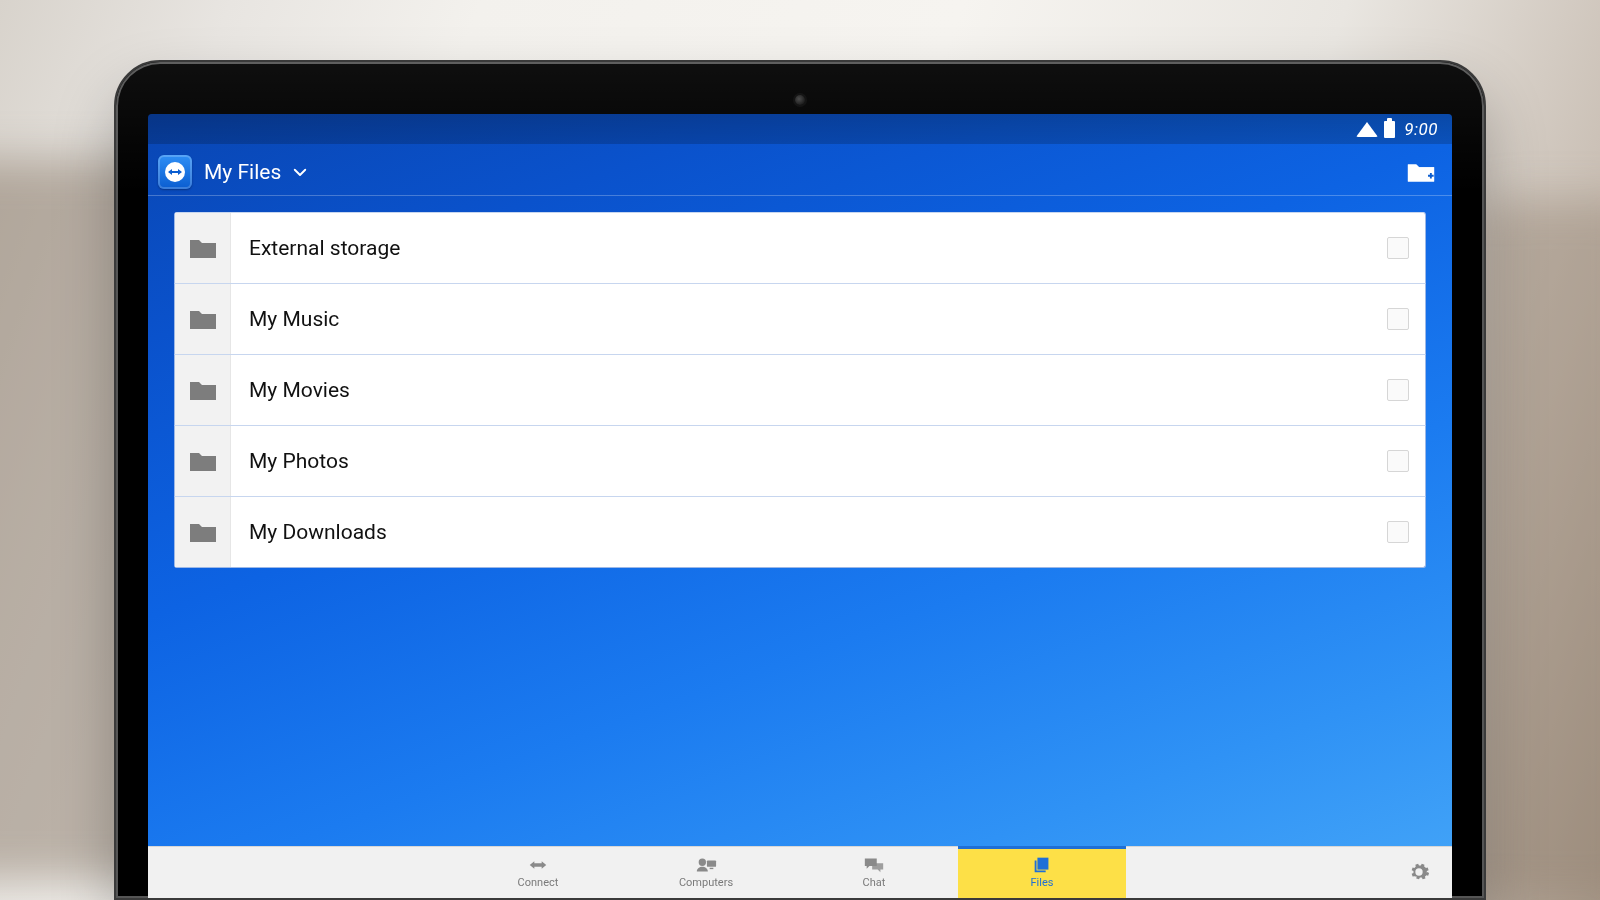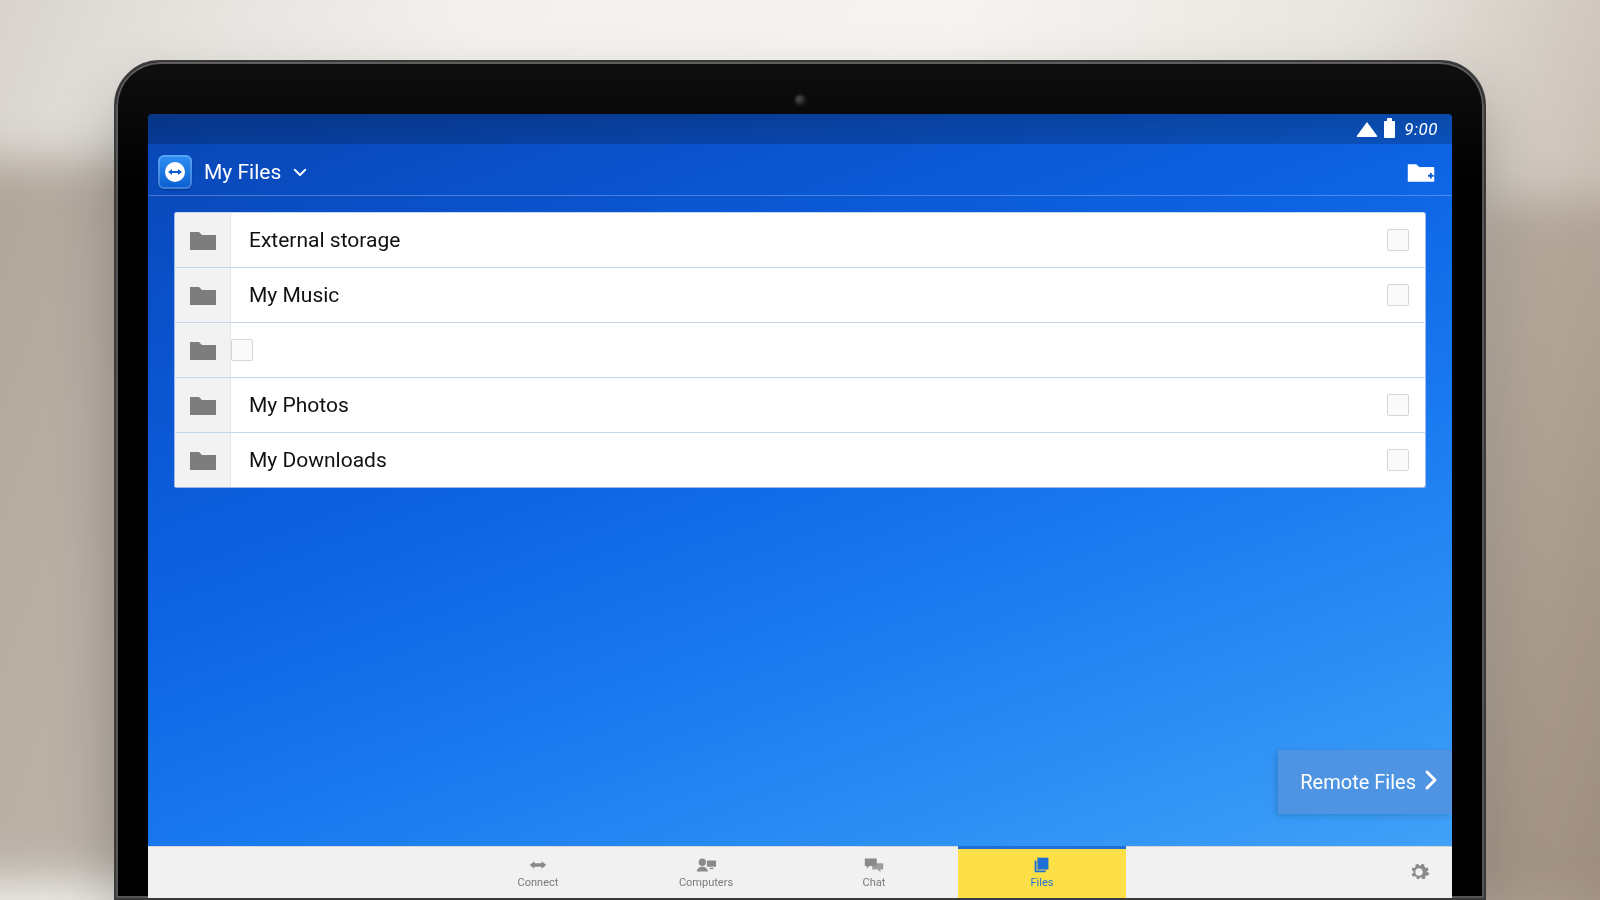--- a/index.html
+++ b/index.html
@@ -75,21 +75,21 @@
   .app-title { font-size:21px; font-weight:400; }
   .chev-down { width:18px; height:18px; }
   .chev-down svg { width:18px; height:18px; stroke:#fff; }
   .header-spacer { flex:1; }
   .new-folder-btn { width:34px; height:28px; display:flex; align-items:center; justify-content:center; cursor:pointer; }
   .new-folder-btn svg { width:30px; height:24px; fill:#fff; }
 
   
   .list-wrap { padding: 16px 26px 0; }
   .folder-row {
-    height:56px; background:#fff; display:flex; align-items:center;
+    height:72px; background:#fff; display:flex; align-items:center;
     border:1px solid #9db8e6; border-top-color:#c7d6ef;
     margin-bottom:-1px;
   }
   .folder-row:first-child { border-radius:3px 3px 0 0; }
   .folder-row:last-child  { border-radius:0 0 3px 3px; }
   .folder-iconcell {
     width:56px; height:100%; background:#f2f2f2; display:flex; align-items:center; justify-content:center;
     border-right:1px solid #e6e6e6;
   }
   .folder-iconcell svg { width:28px; height:23px; fill:#7d7d7d; }
@@ -194,20 +194,21 @@
           </div>
         <div class="folder-label">My Music</div>
         <div class="folder-check"></div>
       </div>
       <div class="folder-row">
         <div class="folder-iconcell">
             <svg viewBox="0 0 28 23">
               <path d="M1 3h9l3 3h14v15H1z"></path>
             </svg>
           </div>
+        <div class="folder-label">My Movies</div>
         <div class="folder-check"></div>
       </div>
       <div class="folder-row">
         <div class="folder-iconcell">
             <svg viewBox="0 0 28 23">
               <path d="M1 3h9l3 3h14v15H1z"></path>
             </svg>
           </div>
         <div class="folder-label">My Photos</div>
         <div class="folder-check"></div>
@@ -216,28 +217,20 @@
         <div class="folder-iconcell">
             <svg viewBox="0 0 28 23">
               <path d="M1 3h9l3 3h14v15H1z"></path>
             </svg>
           </div>
         <div class="folder-label">My Downloads</div>
         <div class="folder-check"></div>
       </div>
     </div>
 
-    <div class="remote-files-btn">
-      <span>Remote Files</span>
-      <span class="chev-right">
-        <svg viewBox="0 0 14 24" fill="none" stroke-width="3" stroke-linecap="round" stroke-linejoin="round">
-            <polyline points="3 4 11 12 3 20"></polyline>
-          </svg>
-      </span>
-    </div>
 
     <div class="bottom-nav">
       <div class="nav-spacer-left"></div>
       <div class="nav-items">
         <div class="nav-item">
           <svg viewBox="0 0 24 18">
               <path d="M3 9l5-4v2h8V5l5 4-5 4v-2H8v2z"></path>
             </svg>
           <span>Connect</span>
         </div>

